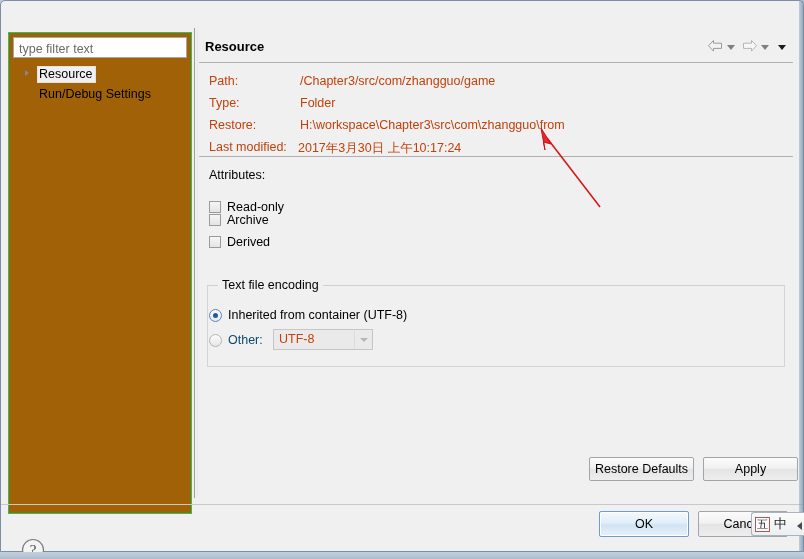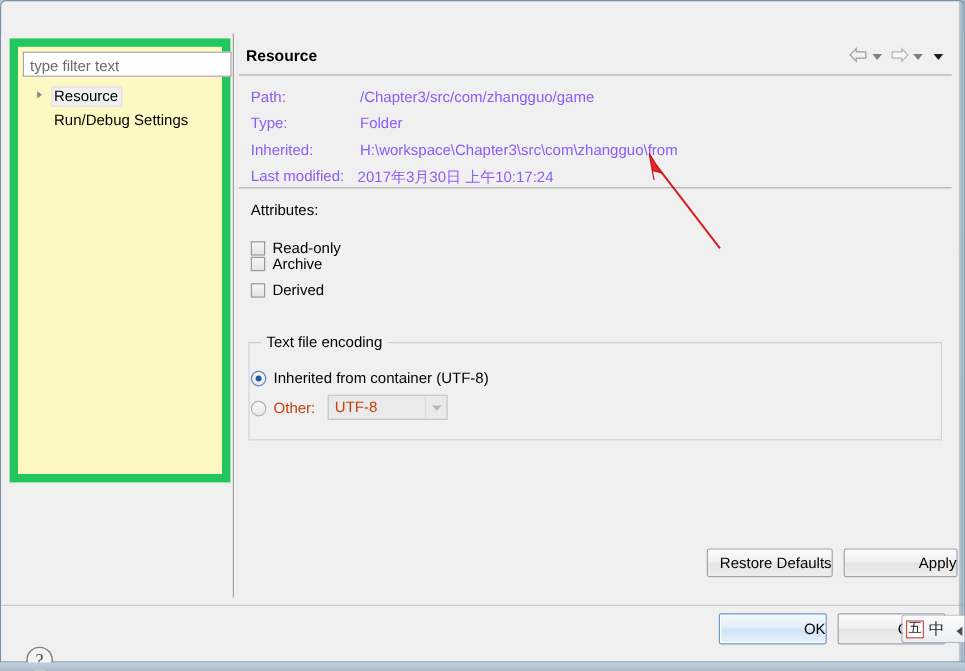--- a/index.html
+++ b/index.html
@@ -112,23 +112,23 @@
   .wbody {
     position: absolute;
     left: 0; top: 27px; right: 0; bottom: 0;
     background: #f0f0f0;
   }
 
   
   .tree-panel {
     position: absolute;
     left: 7px; top: 4px;
-    width: 184px; height: 370px;
-    background: #fef9c3;
-    border: 7px solid #22c55e;
+    width: 184px; height: 482px;
+    background: #a16207;
+    border: 1px solid #22c55e;
     box-sizing: border-box;
   }
   .filter-box {
     position: absolute;
     left: 4px; top: 4px;
     width: 174px; height: 21px;
     border: 1px solid #a7a7a7;
     background: #ffffff;
     box-sizing: border-box;
   }
@@ -226,21 +226,21 @@
     position: absolute;
     left: 1px; right: 1px;
     height: 1px;
     background: #b0b0b0;
   }
 
   
   .prop {
     position: absolute;
     font-size: 12.5px;
-    color: #8b5cf6;
+    color: #c2410c;
     white-space: nowrap;
   }
   .prop-label { left: 11px; }
   .prop-value { left: 102px; }
 
   
   .attr-title {
     position: absolute;
     left: 11px;
     font-size: 12.5px;
@@ -304,21 +304,21 @@
   .radio.on { border-color: #5b87bd; }
   .radio.on::after {
     content: "";
     position: absolute;
     left: 3px; top: 3px;
     width: 5px; height: 5px;
     border-radius: 50%;
     background: #1f5c9e;
   }
   .radio.off { border-color: #b4b4b4; }
-  .radio-row.disabled { color: #c2410c; }
+  .radio-row.disabled { color: #0c4a6e; }
 
   .combo {
     position: absolute;
     width: 100px; height: 21px;
     border: 1px solid #c6c6c6;
     background: #eaeaea;
     box-sizing: border-box;
   }
   .combo-text {
     position: absolute;
@@ -345,21 +345,21 @@
   
   .btn {
     position: absolute;
     height: 24px;
     border: 1px solid #a0a5ab;
     border-radius: 2px;
     background: linear-gradient(180deg, #fbfbfb 0%, #f1f1f1 46%, #e4e4e4 52%, #eeeeee 100%);
     font-family: "Liberation Sans", sans-serif;
     font-size: 12.5px;
     color: #000000;
-    text-align: right;
+    text-align: center;
     line-height: 22px;
     box-sizing: border-box;
     white-space: nowrap;
   }
   .btn.primary {
     border-color: #6f9ccb;
     background: linear-gradient(180deg, #f4f9fd 0%, #e3eef9 45%, #d0e3f5 55%, #e9f2fb 100%);
     box-shadow: inset 0 0 0 1px #ffffff;
   }
 
@@ -480,21 +480,21 @@
         </div>
 
         <div class="hsep" style="top:32px;"></div>
 
         <div class="prop prop-label" style="top:44px;">Path:</div>
         <div class="prop prop-value" style="top:44px;">/Chapter3/src/com/zhangguo/game</div>
 
         <div class="prop prop-label" style="top:66px;">Type:</div>
         <div class="prop prop-value" style="top:66px;">Folder</div>
 
-        <div class="prop prop-label" style="top:88px;">Inherited:</div>
+        <div class="prop prop-label" style="top:88px;">Restore:</div>
         <div class="prop prop-value" style="top:88px;">H:\workspace\Chapter3\src\com\zhangguo\from</div>
 
         <div class="prop prop-label" style="top:110px;">Last modified:</div>
         <div class="prop" style="top:110px; left:100px;">2017年3月30日 上午10:17:24</div>
 
         <div class="hsep" style="top:126px;"></div>
 
         <div class="attr-title" style="top:138px;">Attributes:</div>
 
         <div class="chk-row" style="top:170px;">

